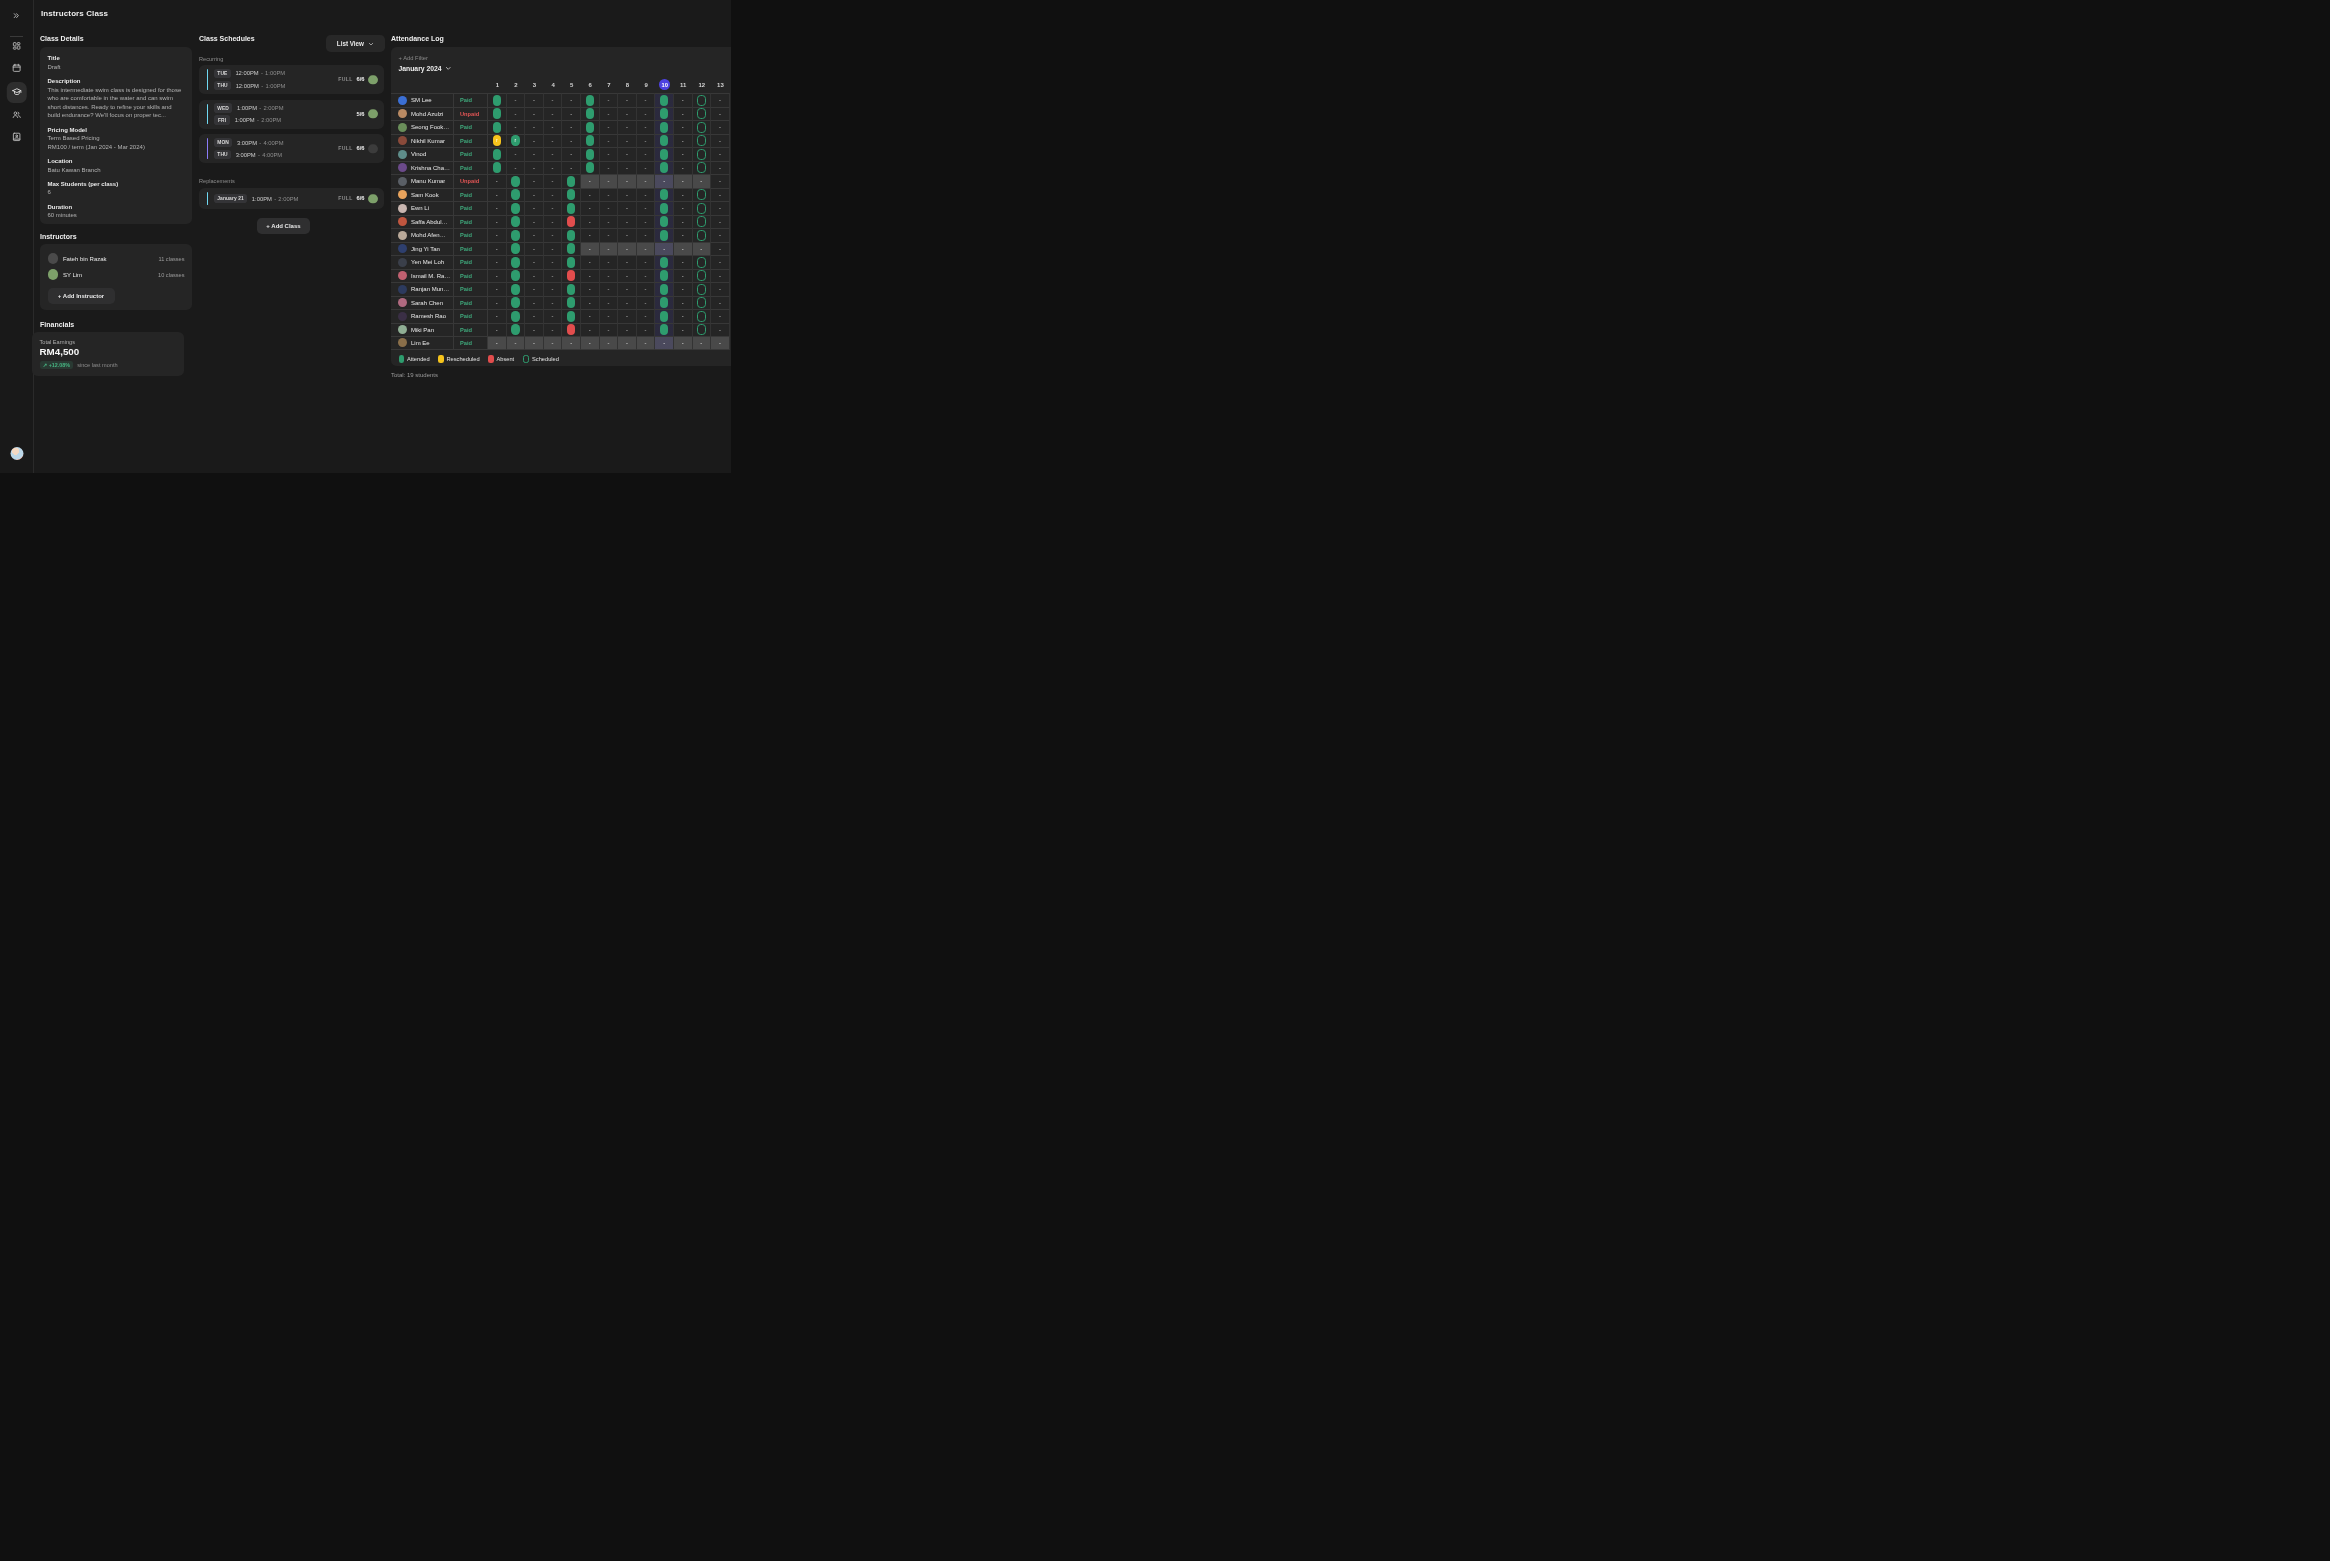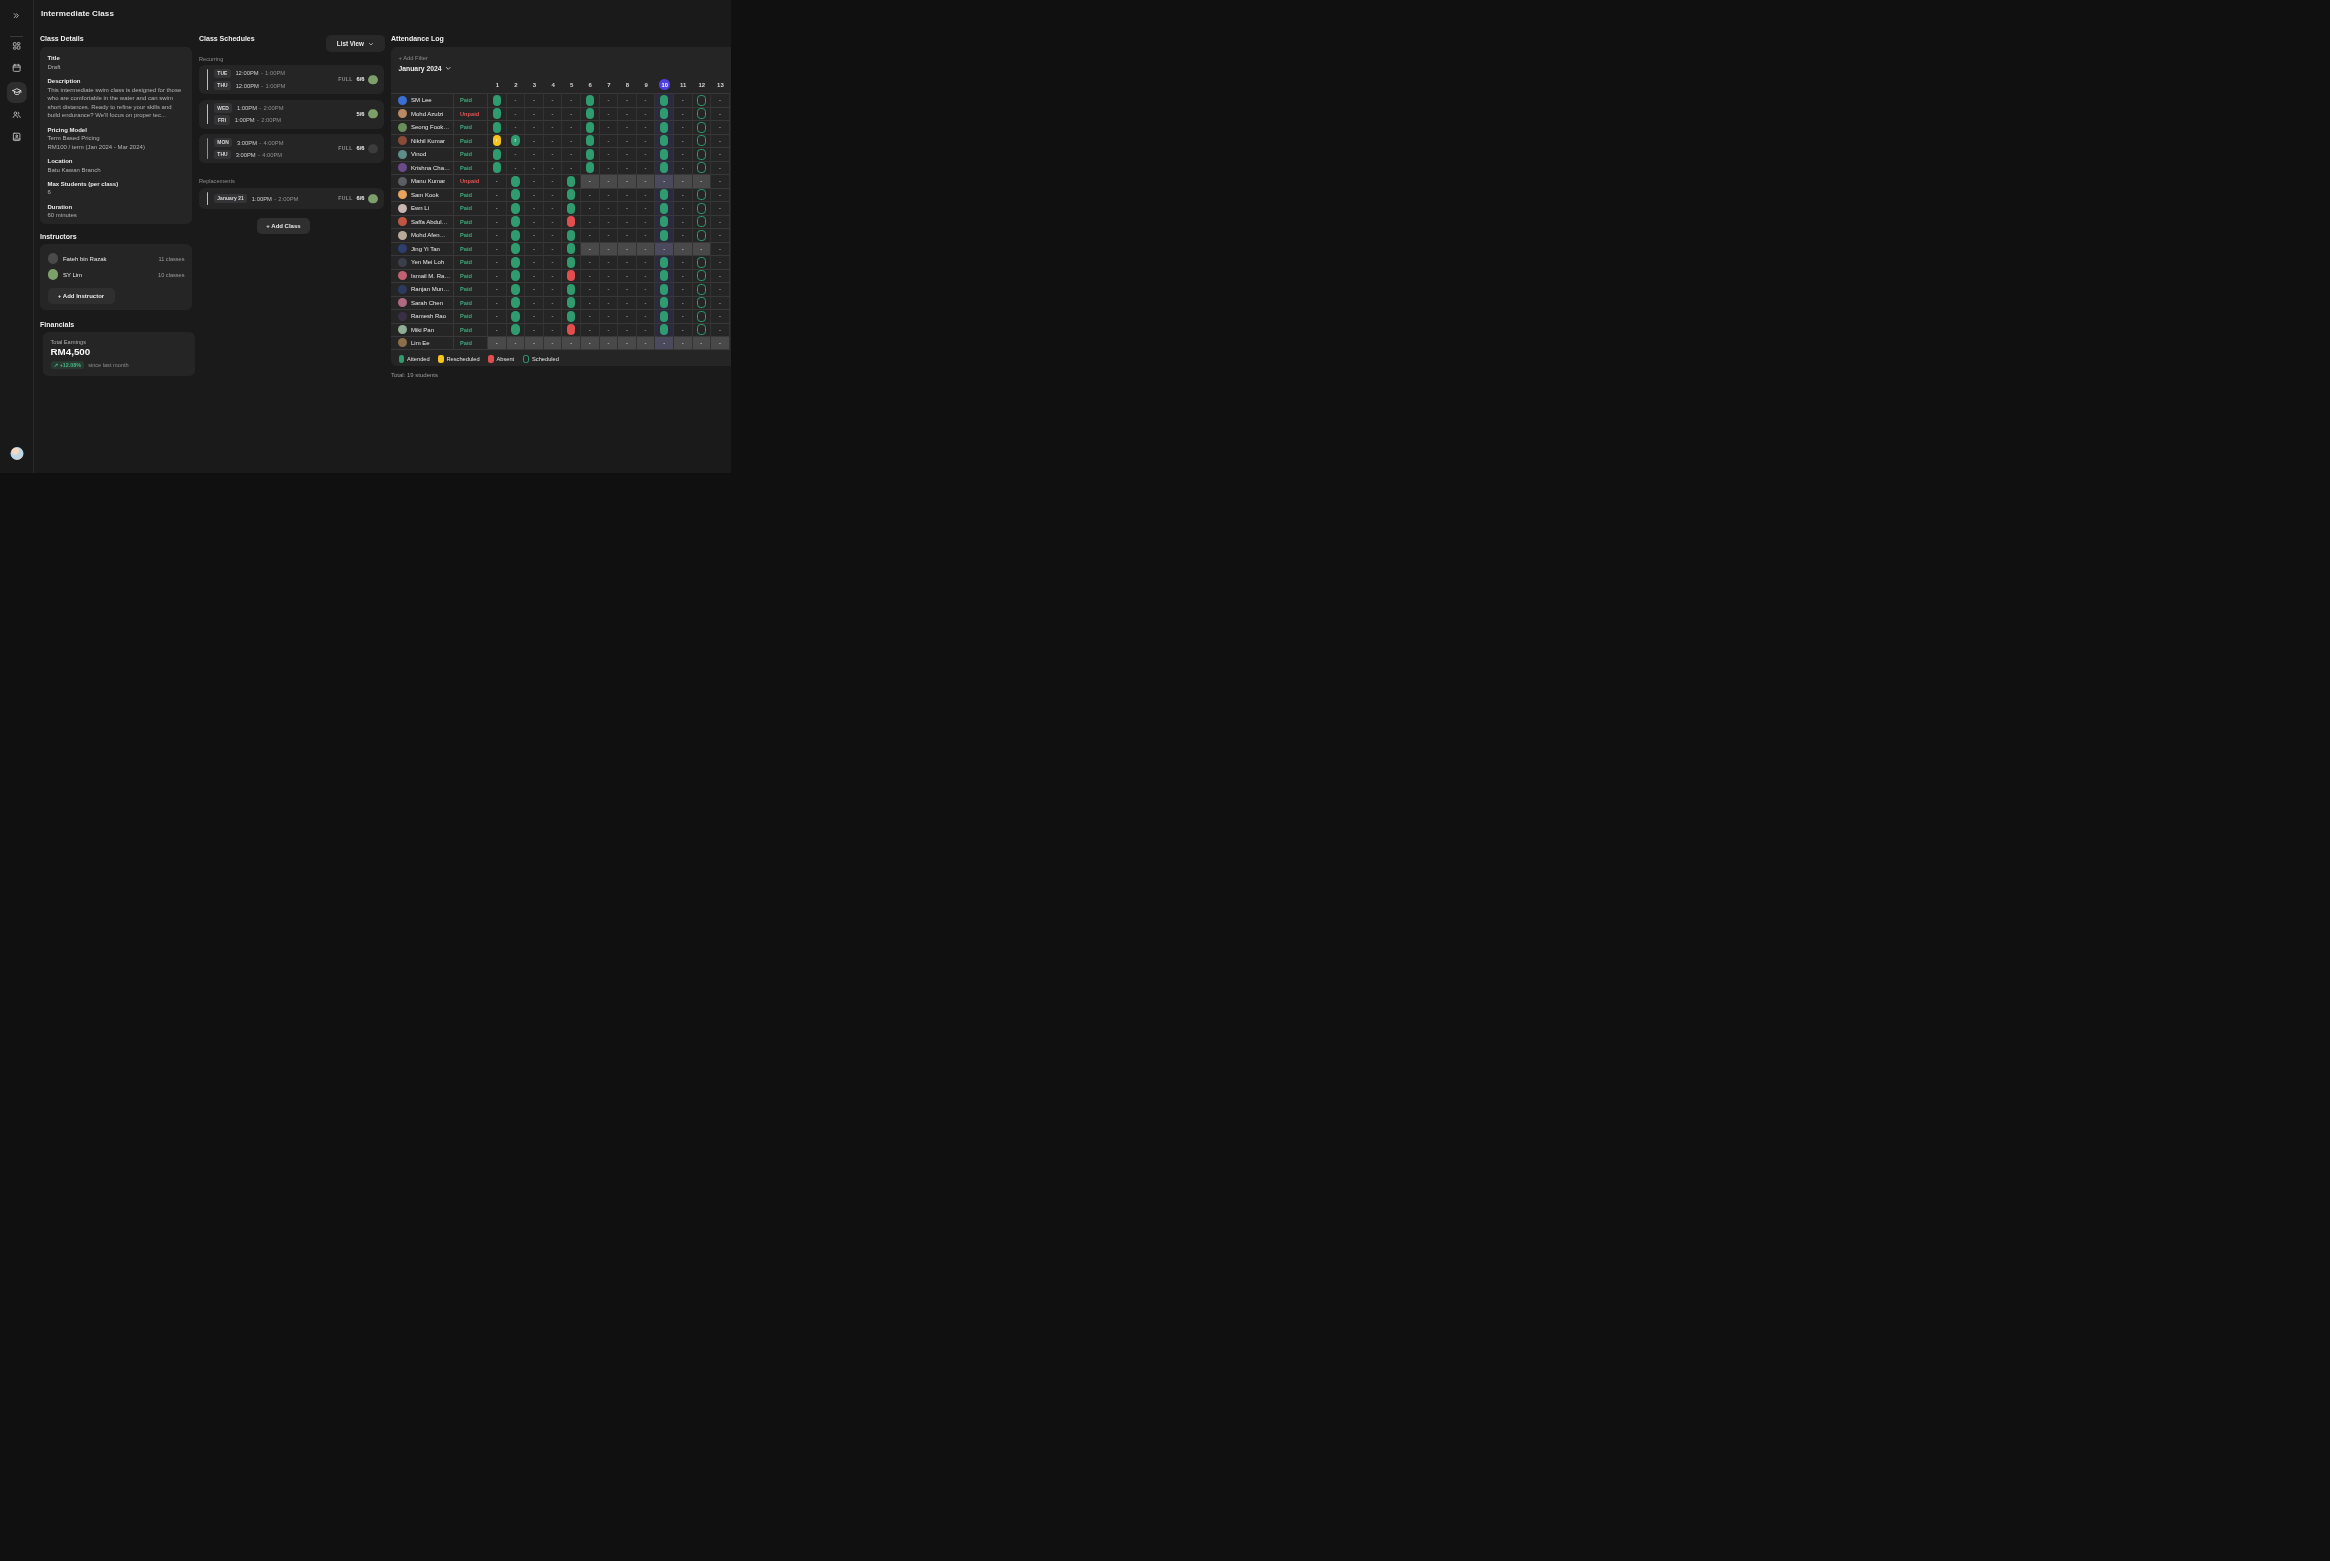--- a/index.html
+++ b/index.html
@@ -32,21 +32,21 @@
   .in-card{left:40px;top:244px;width:152px;height:66px;padding:6.5px 7.5px;}
   .i-row{display:flex;align-items:center;height:16px;}
   .i-ava{width:10.3px;height:10.3px;border-radius:50%;margin-right:5.1px;flex:none;}
   .i-name{font-size:6px;color:#e9e9e9;font-weight:500;}
   .i-classes{margin-left:auto;font-size:5.6px;color:#9c9c9c;}
   .add-btn{background:#2f2f30;border-radius:4.7px;font-size:6px;font-weight:700;color:#e9e9e9;
            display:inline-flex;align-items:center;justify-content:center;cursor:pointer;}
   .add-instructor{margin-top:5.6px;width:67px;height:16.3px;}
 
   
-  .fin-card{left:43px;top:332px;width:152px;height:44px;padding:6.5px 7.5px;}
+  .fin-card{left:32px;top:332px;width:152px;height:44px;padding:6.5px 7.5px;}
   .fin-label{font-size:5.6px;color:#aeaeae;}
   .fin-amount{font-size:9.8px;font-weight:700;color:#f7f7f7;margin-top:1.4px;}
   .fin-row{display:flex;align-items:center;margin-top:4.2px;}
   .badge{background:rgba(62,164,118,.16);color:#46b381;font-size:5.4px;font-weight:700;border-radius:2.3px;
          padding:0.9px 3.3px;display:inline-flex;align-items:center;gap:1.4px;}
   .since{font-size:5.6px;color:#8d8d8d;margin-left:3.7px;}
 
   
   .view-btn{position:absolute;left:326px;top:35px;width:59px;height:17px;background:#282828;border-radius:4.7px;
             display:flex;align-items:center;justify-content:center;gap:4.2px;font-size:6.3px;font-weight:700;color:#e8e8e8;cursor:pointer;}
@@ -159,21 +159,21 @@
             <rect x="4" y="3" width="16" height="18" rx="2"></rect>
             <path d="M4 17.5h16"></path>
             <circle cx="12" cy="9.5" r="2.2"></circle>
             <path d="M8.8 14.8c.7-1.5 1.8-2.2 3.2-2.2s2.5.7 3.2 2.2"></path>
           </svg>
       </span>
     </div>
     <div class="sb-ava"></div>
   </nav>
 
-  <div class="page-title">Intermediate Class</div>
+  <div class="page-title">Instructors Class</div>
 
   <div class="h" style="left:40px;top:35px">Class Details</div>
   <section class="card cd-card">
     <div>
         <div class="field">
           <div class="f-label">Title</div>
           <div class="f-value">Draft</div>
         </div>
         <div class="field">
           <div class="f-label">Description</div>

